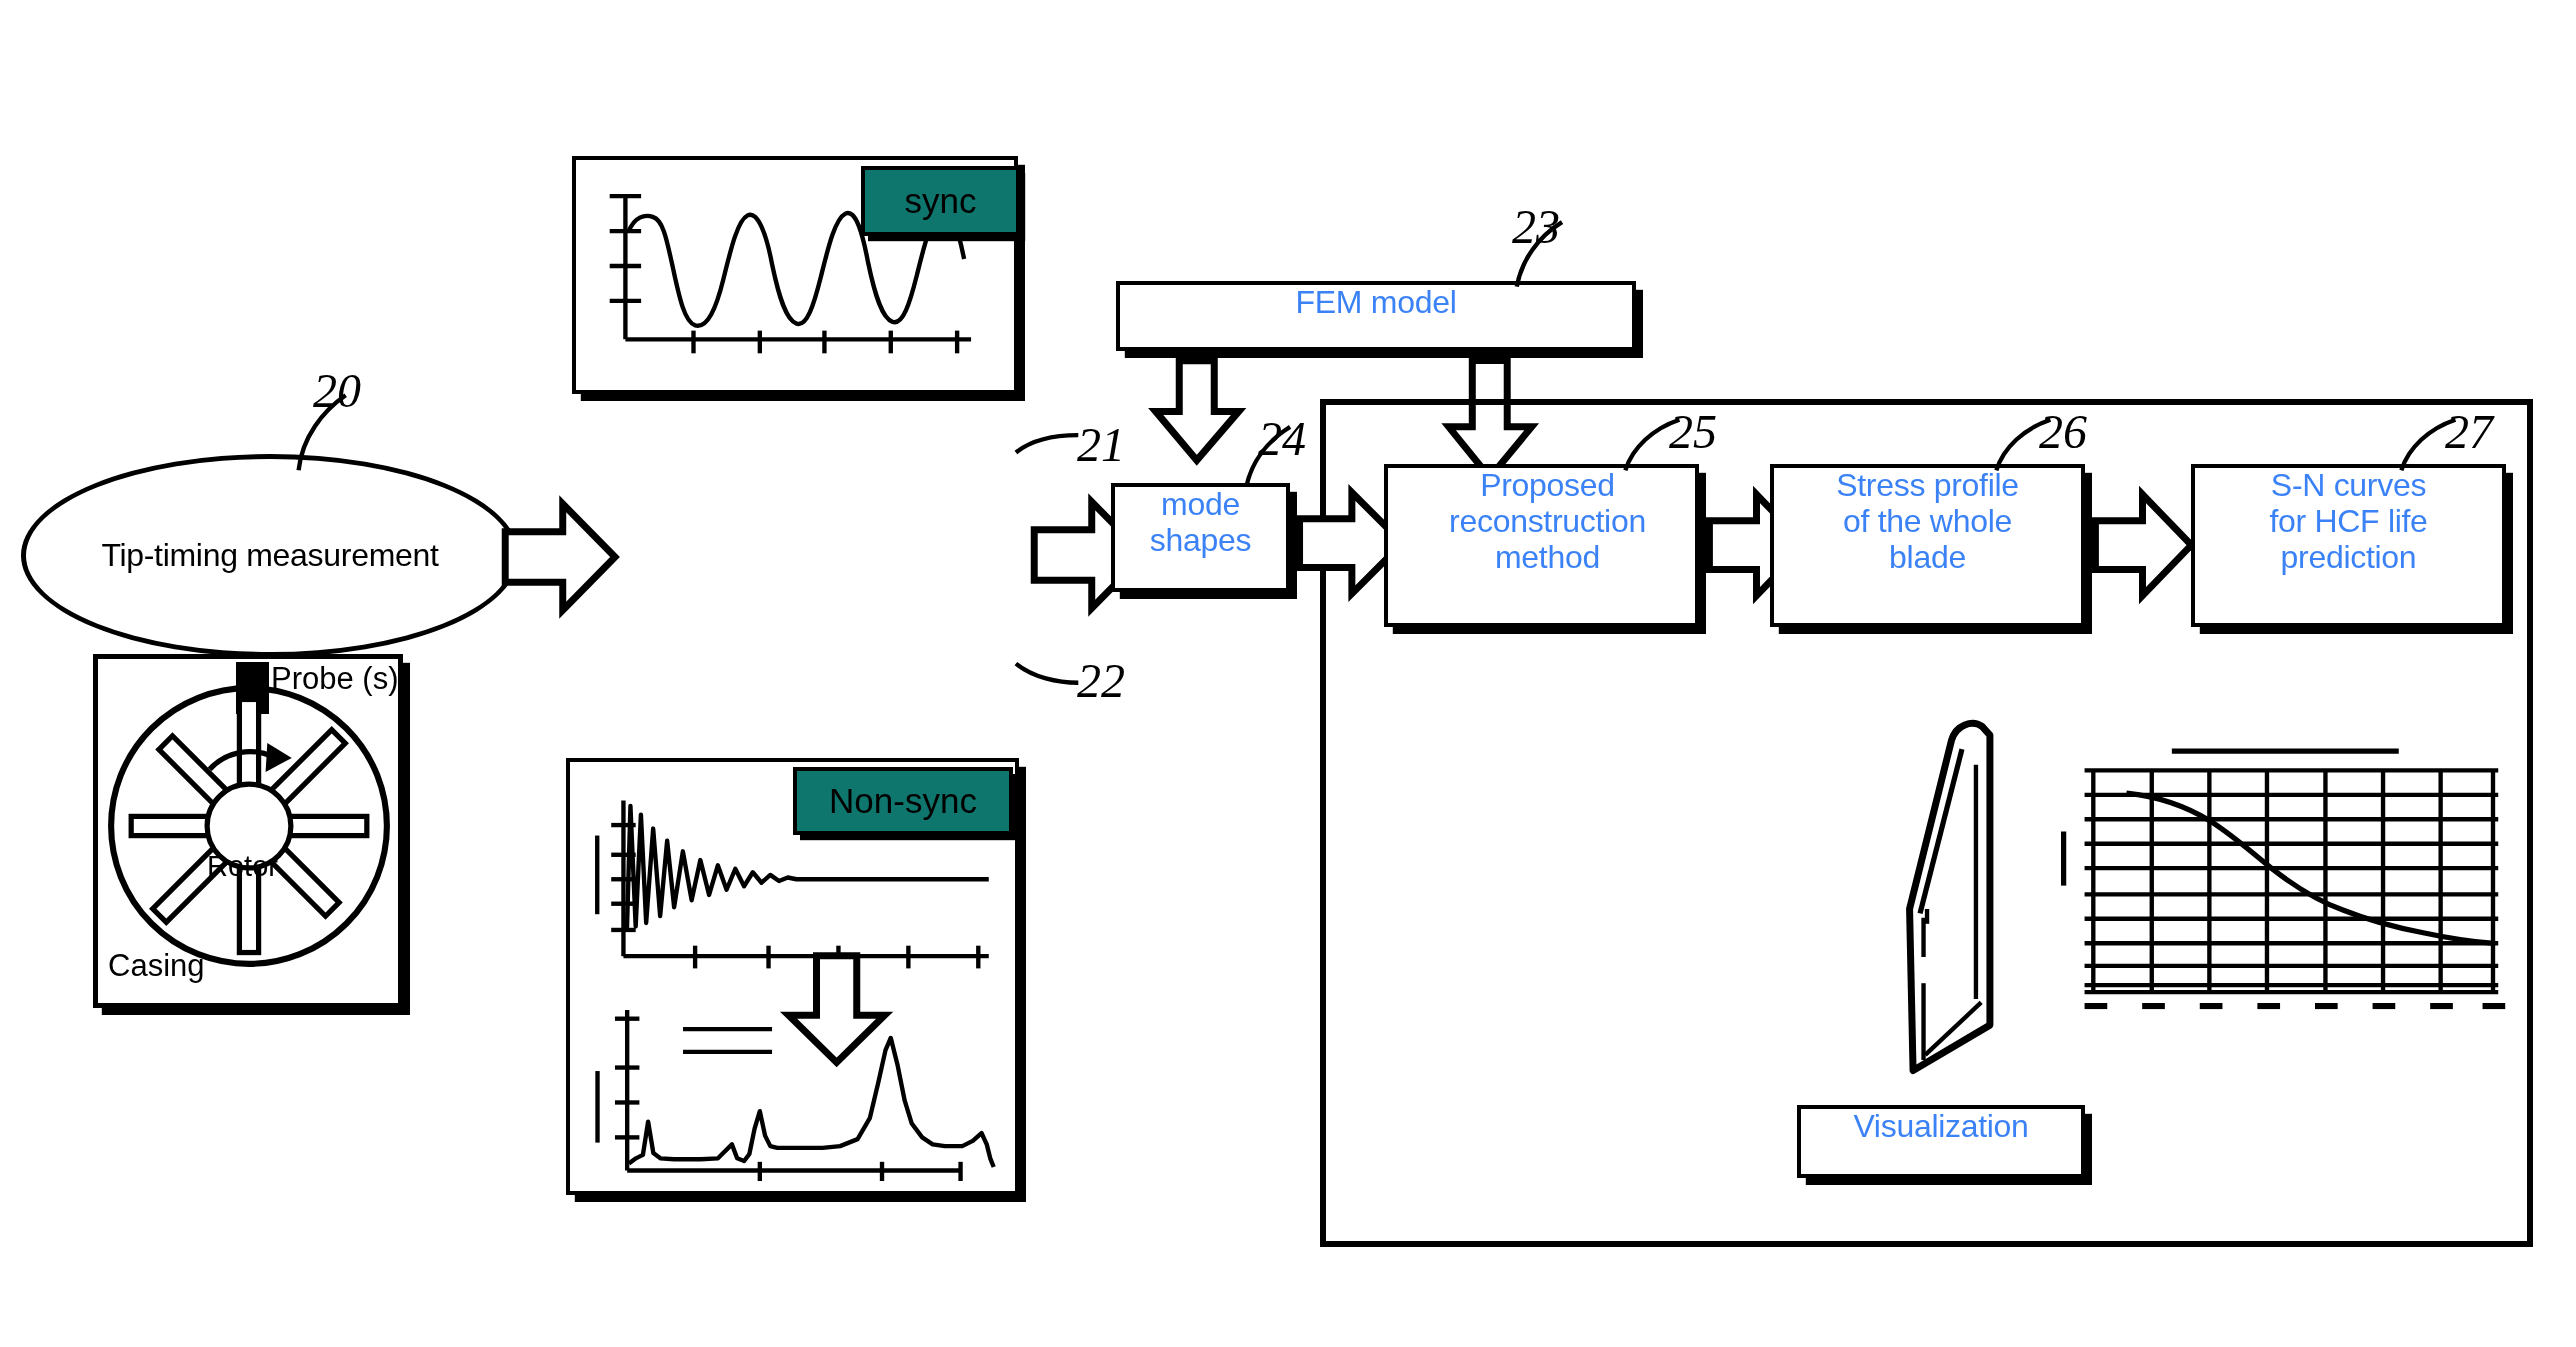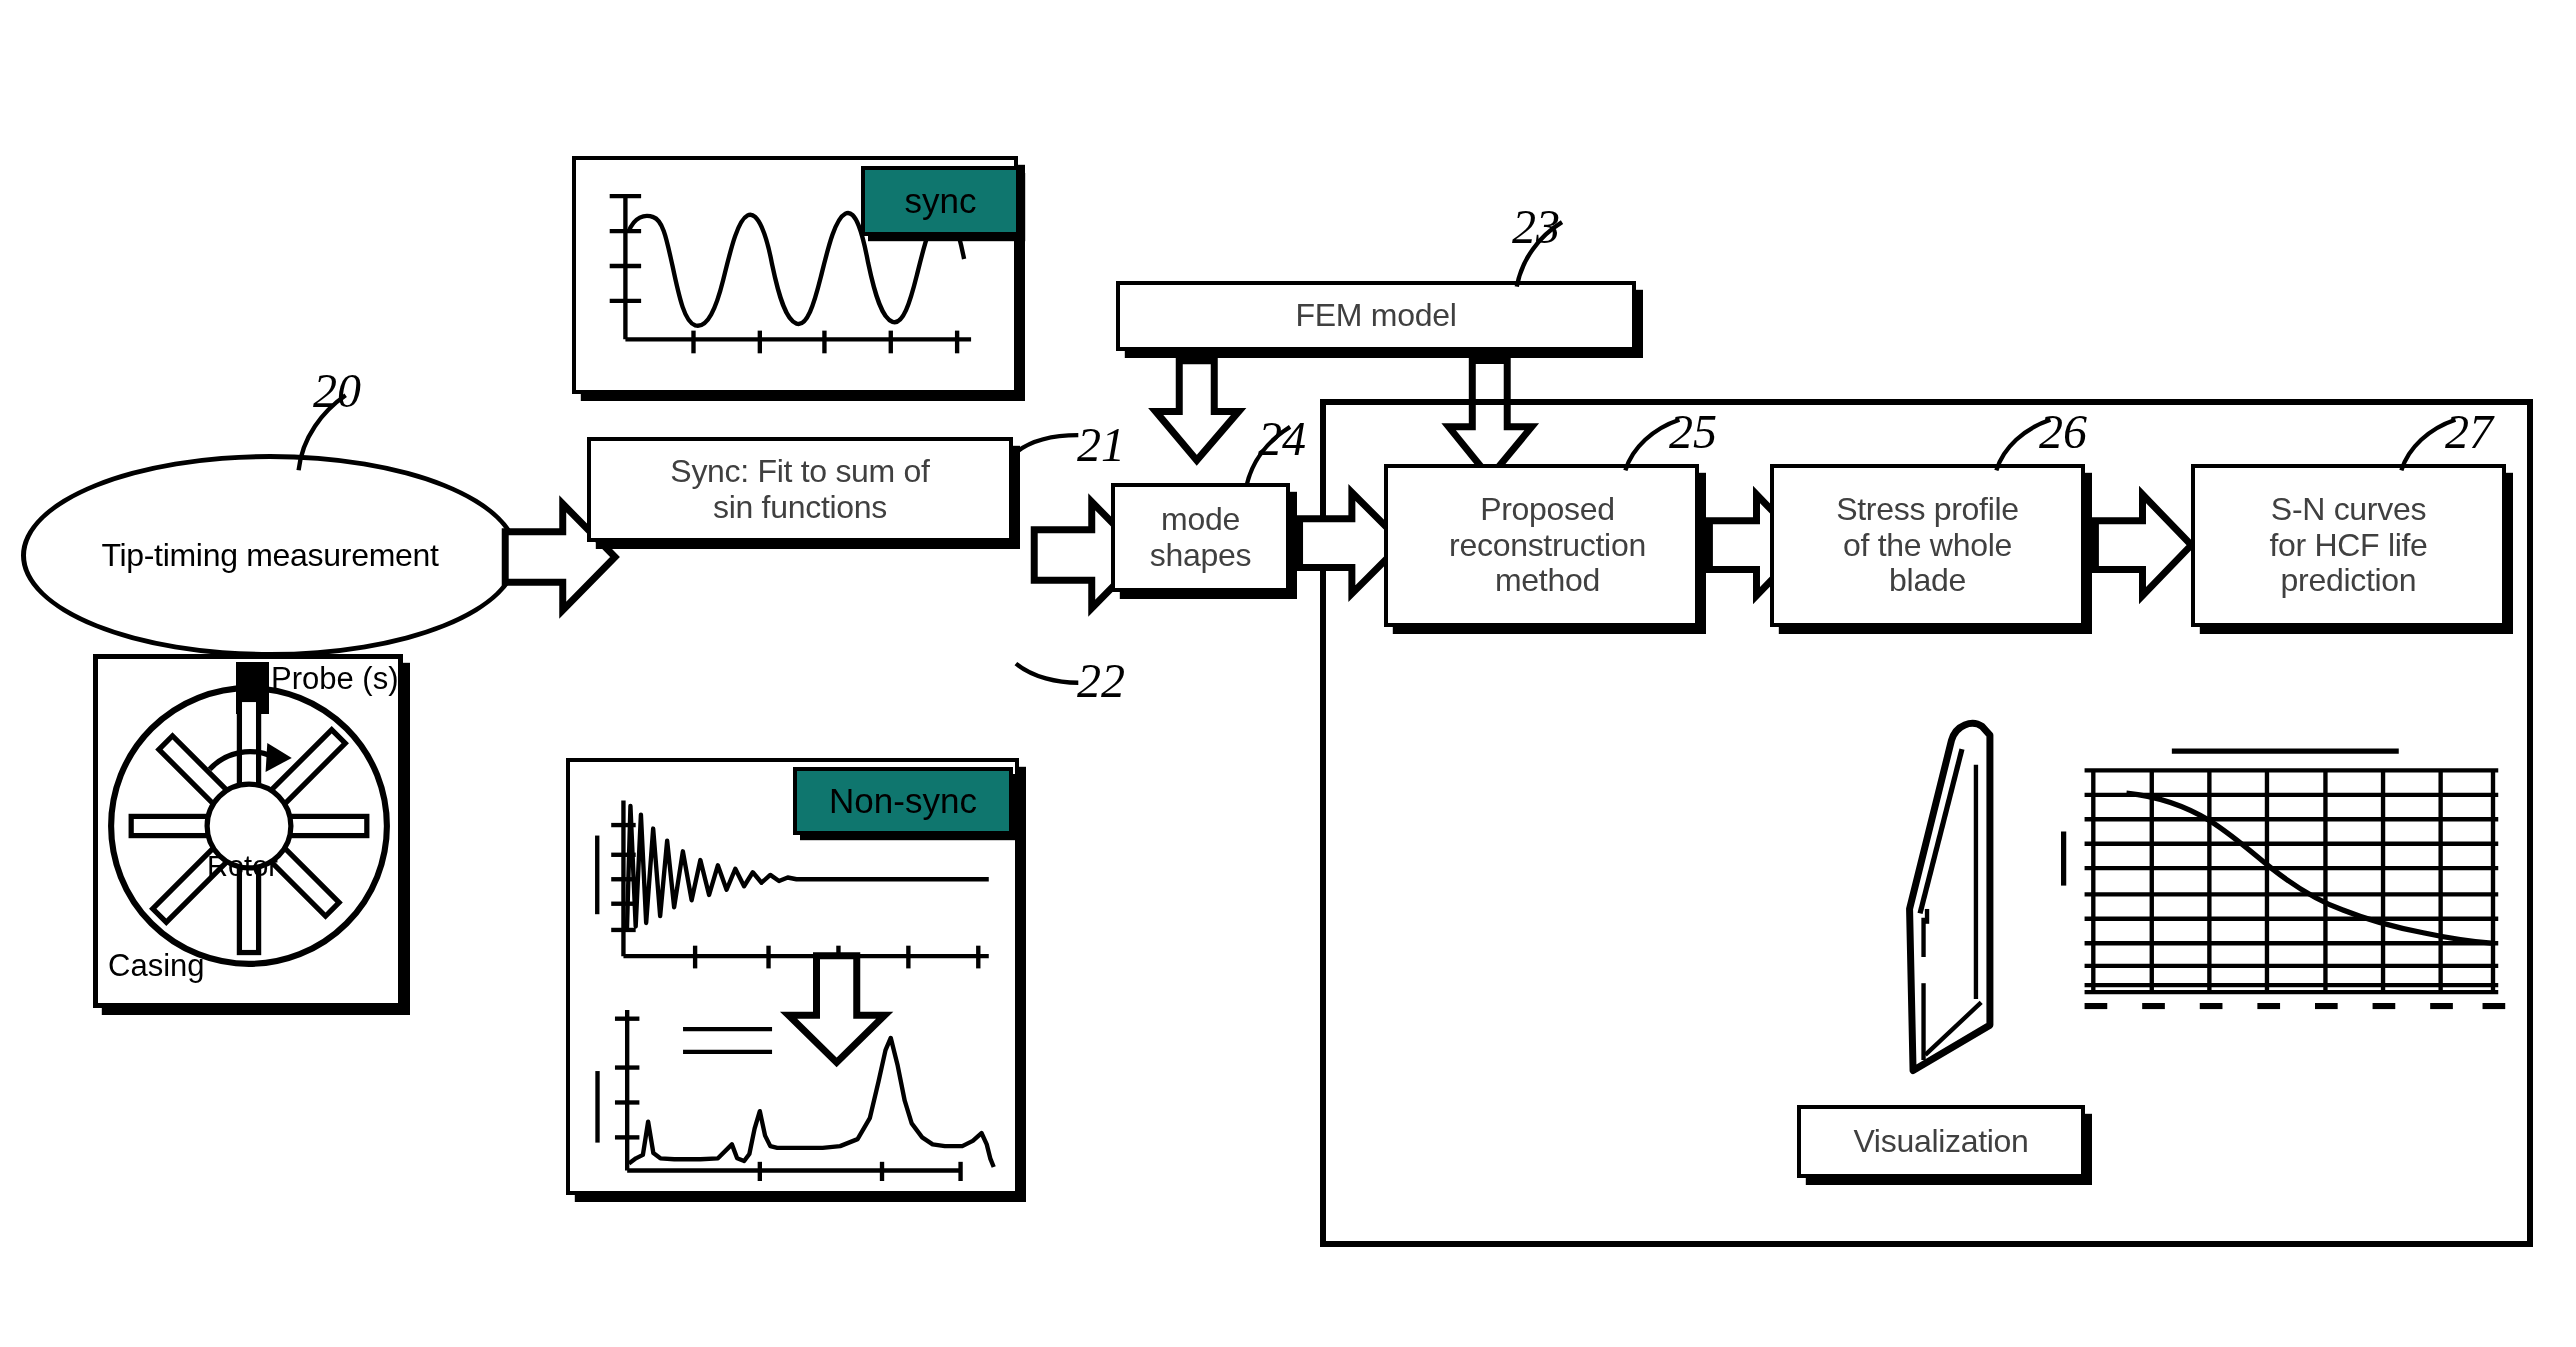--- a/index.html
+++ b/index.html
@@ -20,25 +20,24 @@
   .abs { position: absolute; }
 
   
   .pbox {
     position: absolute;
     background: #ffffff;
     border: 4.4px solid #000;
     box-sizing: border-box;
     box-shadow: 7.9px 7.9px 0 -0.9px #000;
     display: flex;
-    align-items: center;
     justify-content: center;
     text-align: center;
     line-height: 1.12;
-    color: #404040;
+    color: #3b82f6;
   }
   .ptext {
     font-family: "Liberation Sans", sans-serif;
     font-size: 32px;
     letter-spacing: -0.3px;
     white-space: pre-line;
     padding: 0 7px;
   }
   .refnum {
     position: absolute;
@@ -177,24 +176,20 @@
              C 164 96, 172 60, 184 54 C 196 48, 206 78, 212 110
              C 220 148, 228 174, 240 178 C 252 182, 260 156, 268 124
              C 276 92, 284 58, 296 52 C 308 46, 316 76, 322 108
              C 330 146, 338 172, 350 176 C 362 180, 370 154, 378 122
              C 386 90, 394 56, 406 50 C 418 44, 426 74, 432 104" stroke="#000" stroke-width="5" fill="none"></path>
   </svg>
   <div class="panel-tag" style="left:861px; top:166px; width:159px; height:70px;">
     <span>sync</span>
   </div>
 
-  <div class="pbox" style="left:587px; top:437px; width:426px; height:105px;">
-    <span class="ptext">Sync: Fit to sum of
-sin functions</span>
-  </div>
   <svg class="svgl" style="left:1014px; top:430px; width:87px; height:52px;" viewBox="0 0 100 60" width="87" height="52">
     <path d="M 2 26 C 22 10, 50 6, 74 6" stroke="#000" stroke-width="5" fill="none"></path>
   </svg>
   <div class="refnum" style="left:1077px; top:417px;">21</div>
 
   <svg class="svgl" style="left:1014px; top:655px; width:87px; height:52px;" viewBox="0 0 100 60" width="87" height="52">
     <path d="M 2 10 C 22 26, 50 32, 74 32" stroke="#000" stroke-width="5" fill="none"></path>
   </svg>
   <div class="refnum" style="left:1077px; top:653px;">22</div>
 

